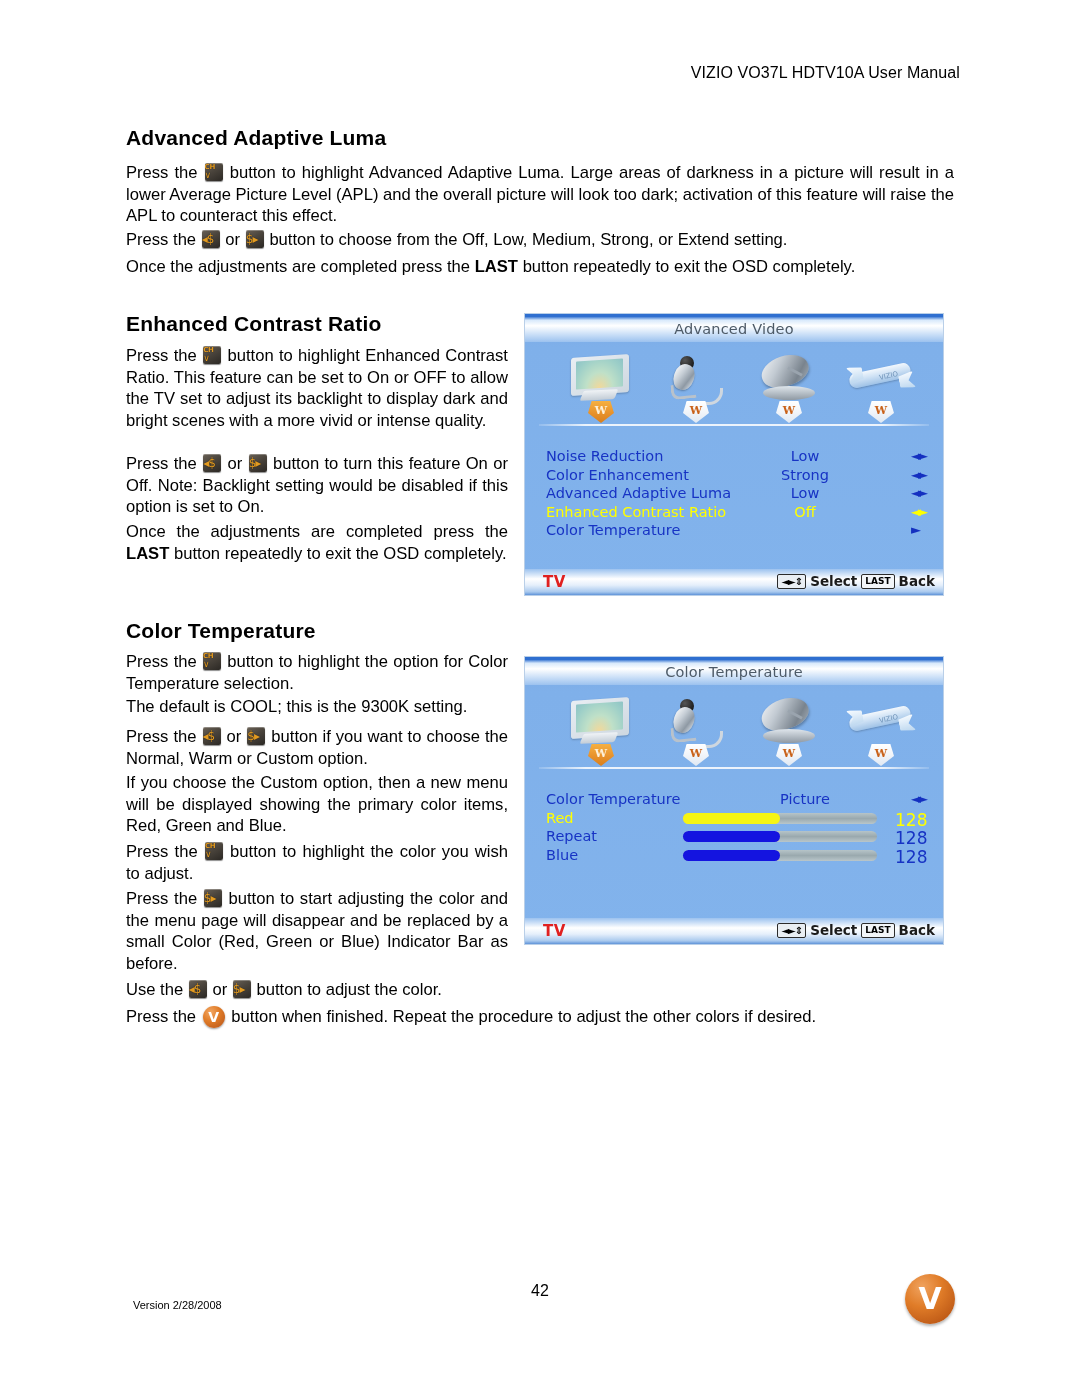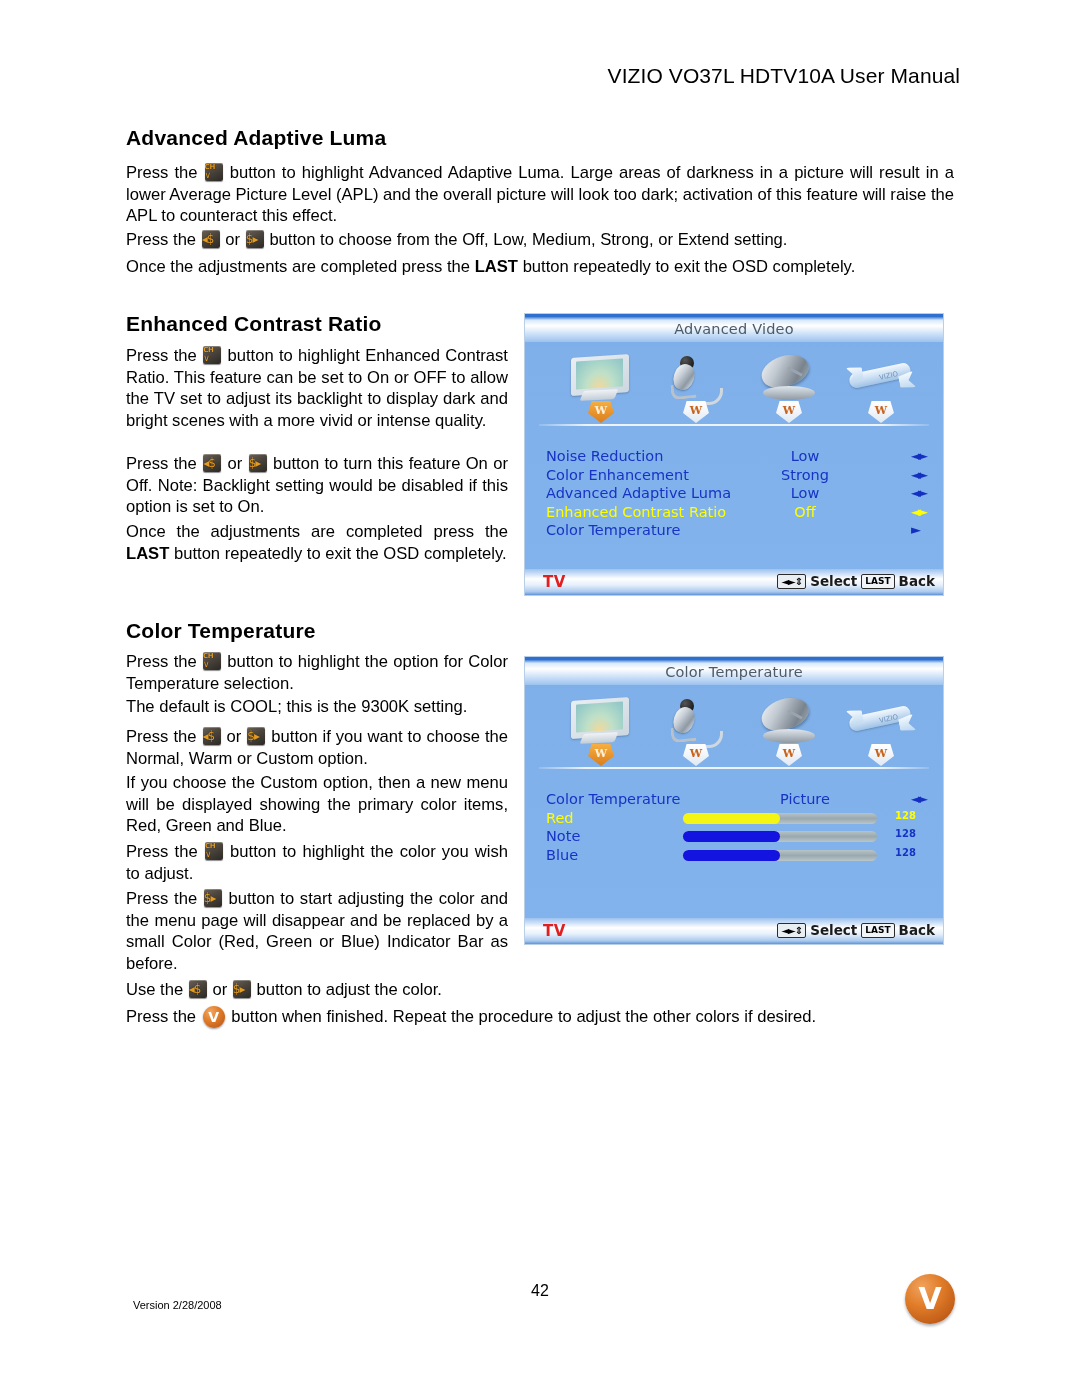--- a/index.html
+++ b/index.html
@@ -19,21 +19,21 @@
     position: absolute;
     inset: 0;
     background: #fff;
   }
 
   
   .header {
     position: absolute;
     top: 64px;
     right: 120px;
-    font-size: 21px;
+    font-size: 16px;
     letter-spacing: 0.1px;
     color: #000;
     white-space: nowrap;
   }
 
   
   .h2 {
     position: absolute;
     font-size: 21px;
     font-weight: bold;
@@ -330,22 +330,21 @@
     left: 0; top: 0; bottom: 0;
     border-radius: 6px;
   }
   .osd-row .num {
     position: absolute;
     right: 14px;
     top: 0;
     width: 34px;
     text-align: left;
     color: #1733c4;
-    font-size: 10px;
-    font-weight: bold;
+    font-size: 17px;
   }
   .osd-row.sel .num { color: #ffff00; }
 
   .osd-footbar {
     position: absolute;
     left: 0; right: 0; bottom: 0;
     height: 26px;
     background: linear-gradient(180deg, #9cc2ef 0%, #ffffff 38%, #e5effb 62%, #a9c9ee 88%, #5f93d8 100%);
   }
   .osd-footbar .tv {
@@ -679,21 +678,21 @@
         <span class="arw">◄►</span>
       </div>
       <div class="osd-row sel">
         <span class="lbl">Red</span>
         <span class="track">
             <span class="fill" id="fill-red" style="width: 50%; background: rgb(245, 245, 20);"></span>
           </span>
         <span class="num">128</span>
       </div>
       <div class="osd-row">
-        <span class="lbl">Note</span>
+        <span class="lbl">Repeat</span>
         <span class="track">
             <span class="fill" id="fill-green" style="width: 50%; background: rgb(20, 20, 224);"></span>
           </span>
         <span class="num">128</span>
       </div>
       <div class="osd-row">
         <span class="lbl">Blue</span>
         <span class="track">
             <span class="fill" id="fill-blue" style="width: 50%; background: rgb(20, 20, 224);"></span>
           </span>

